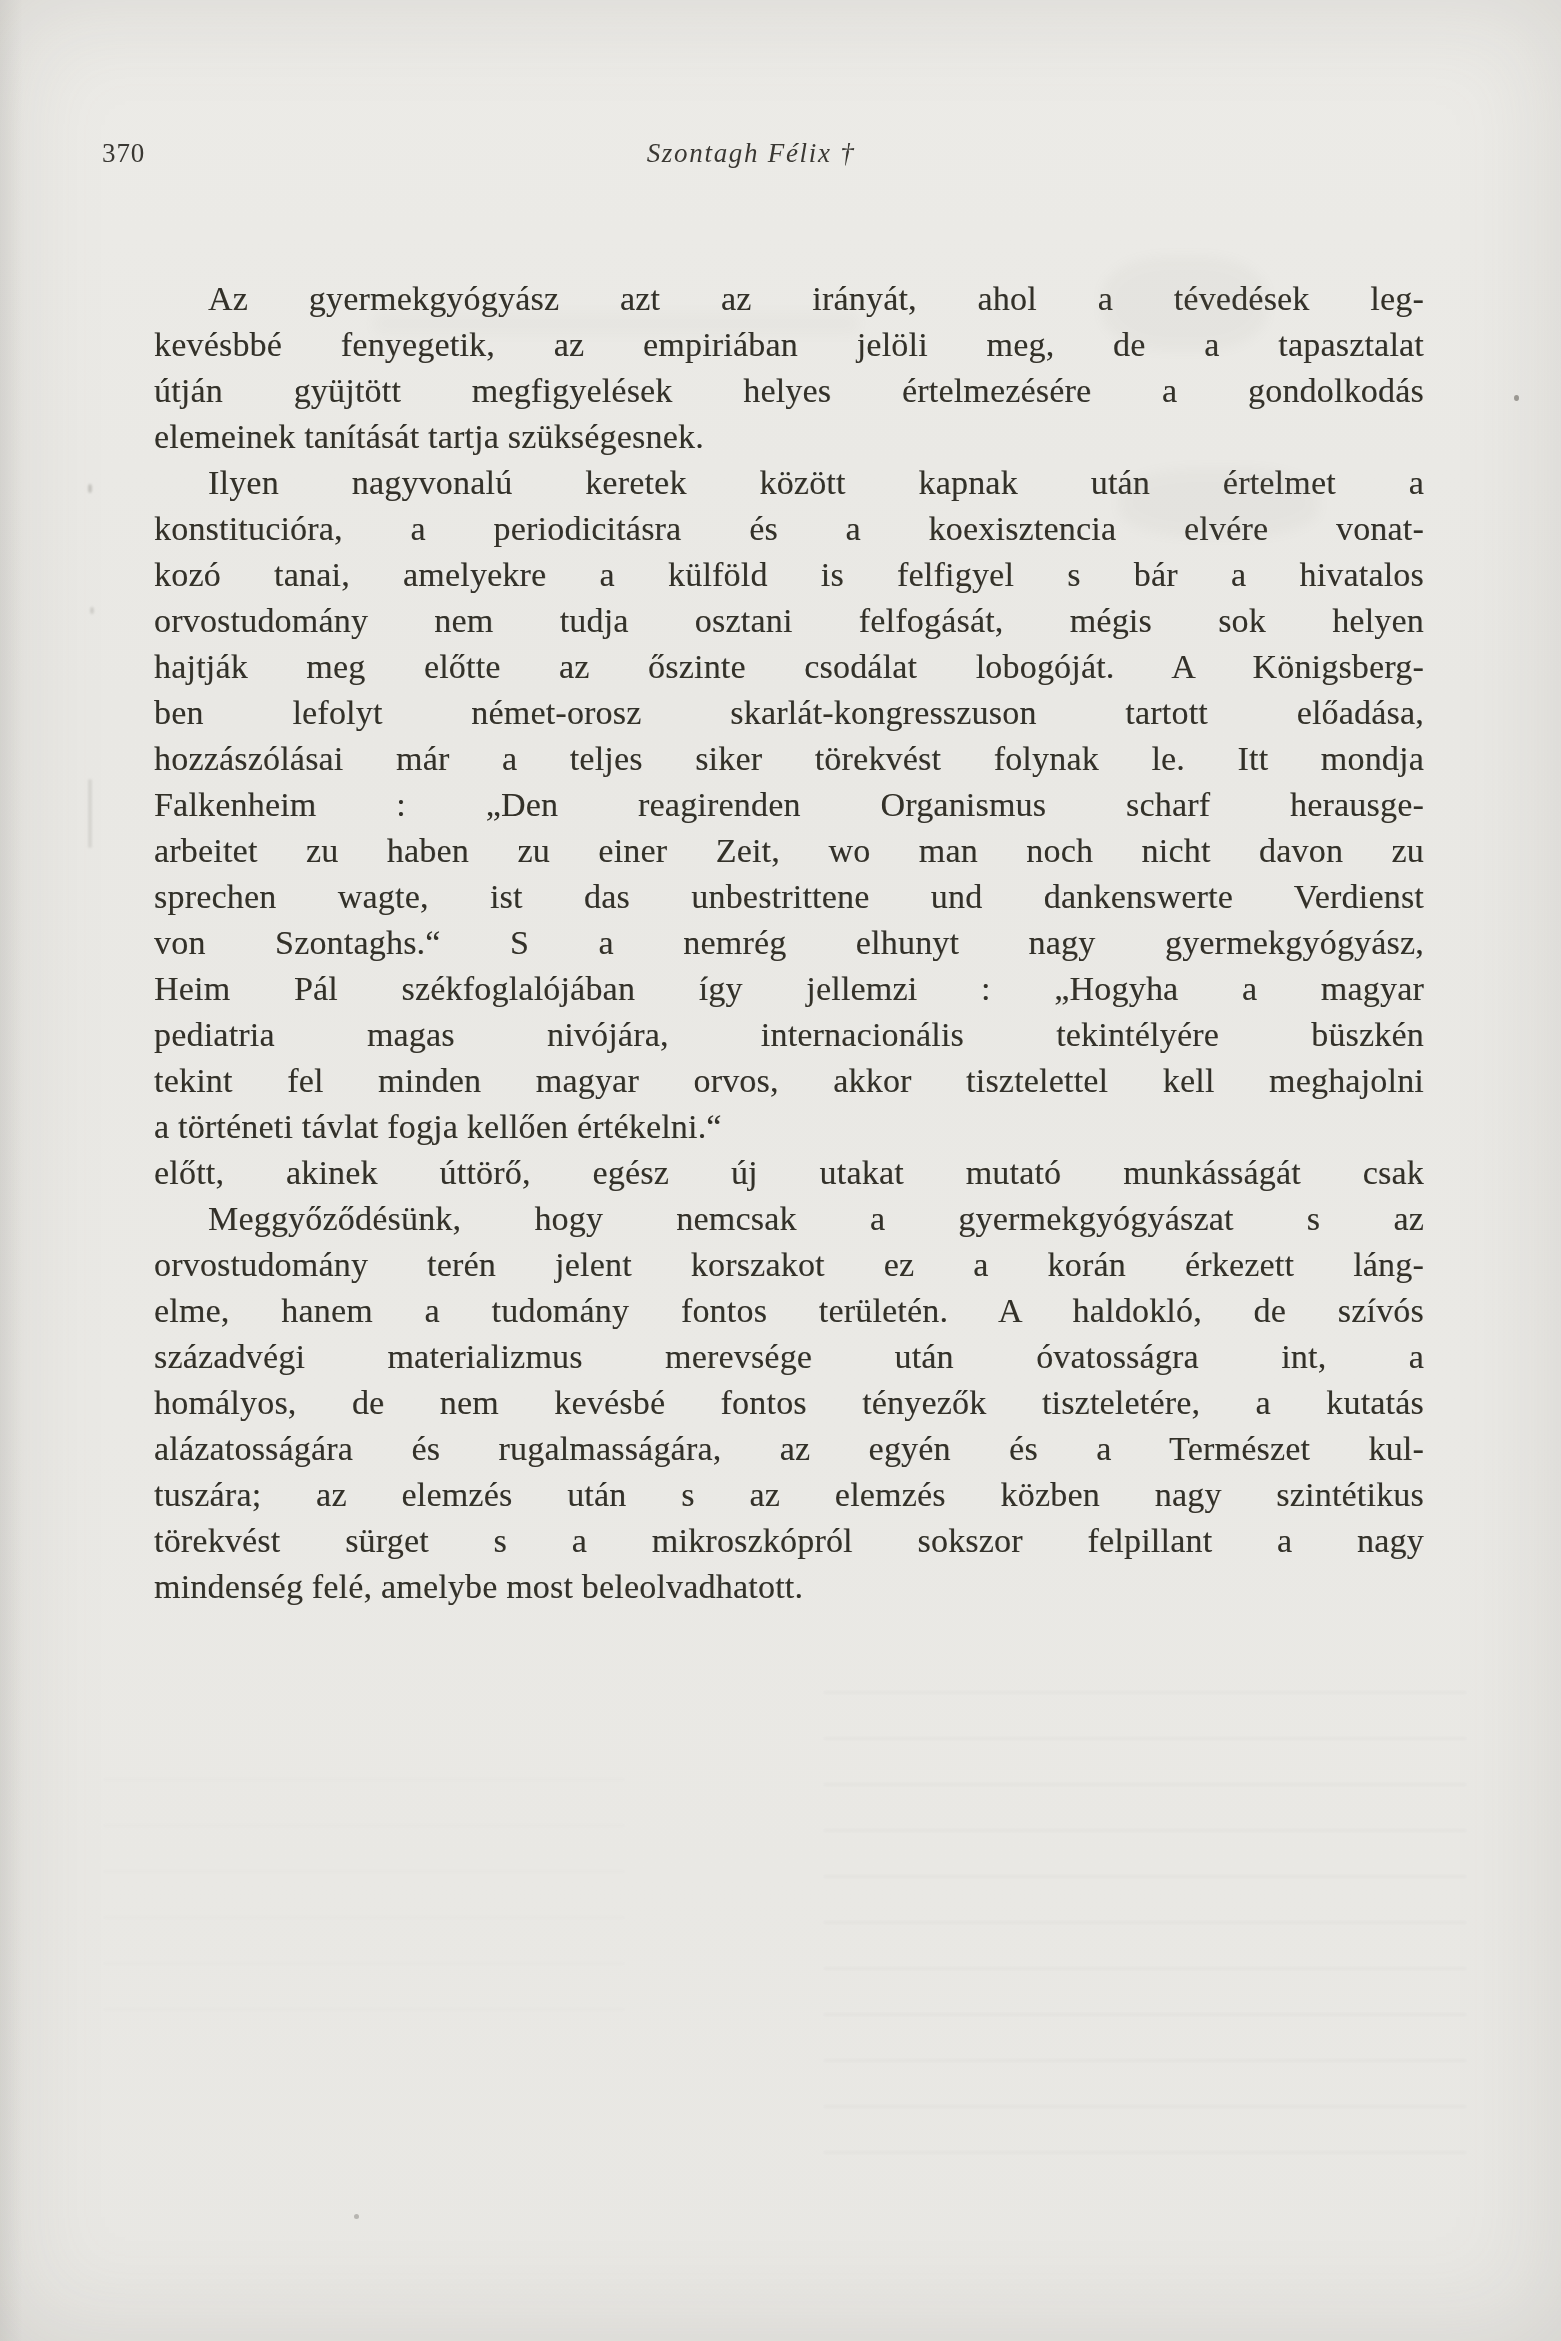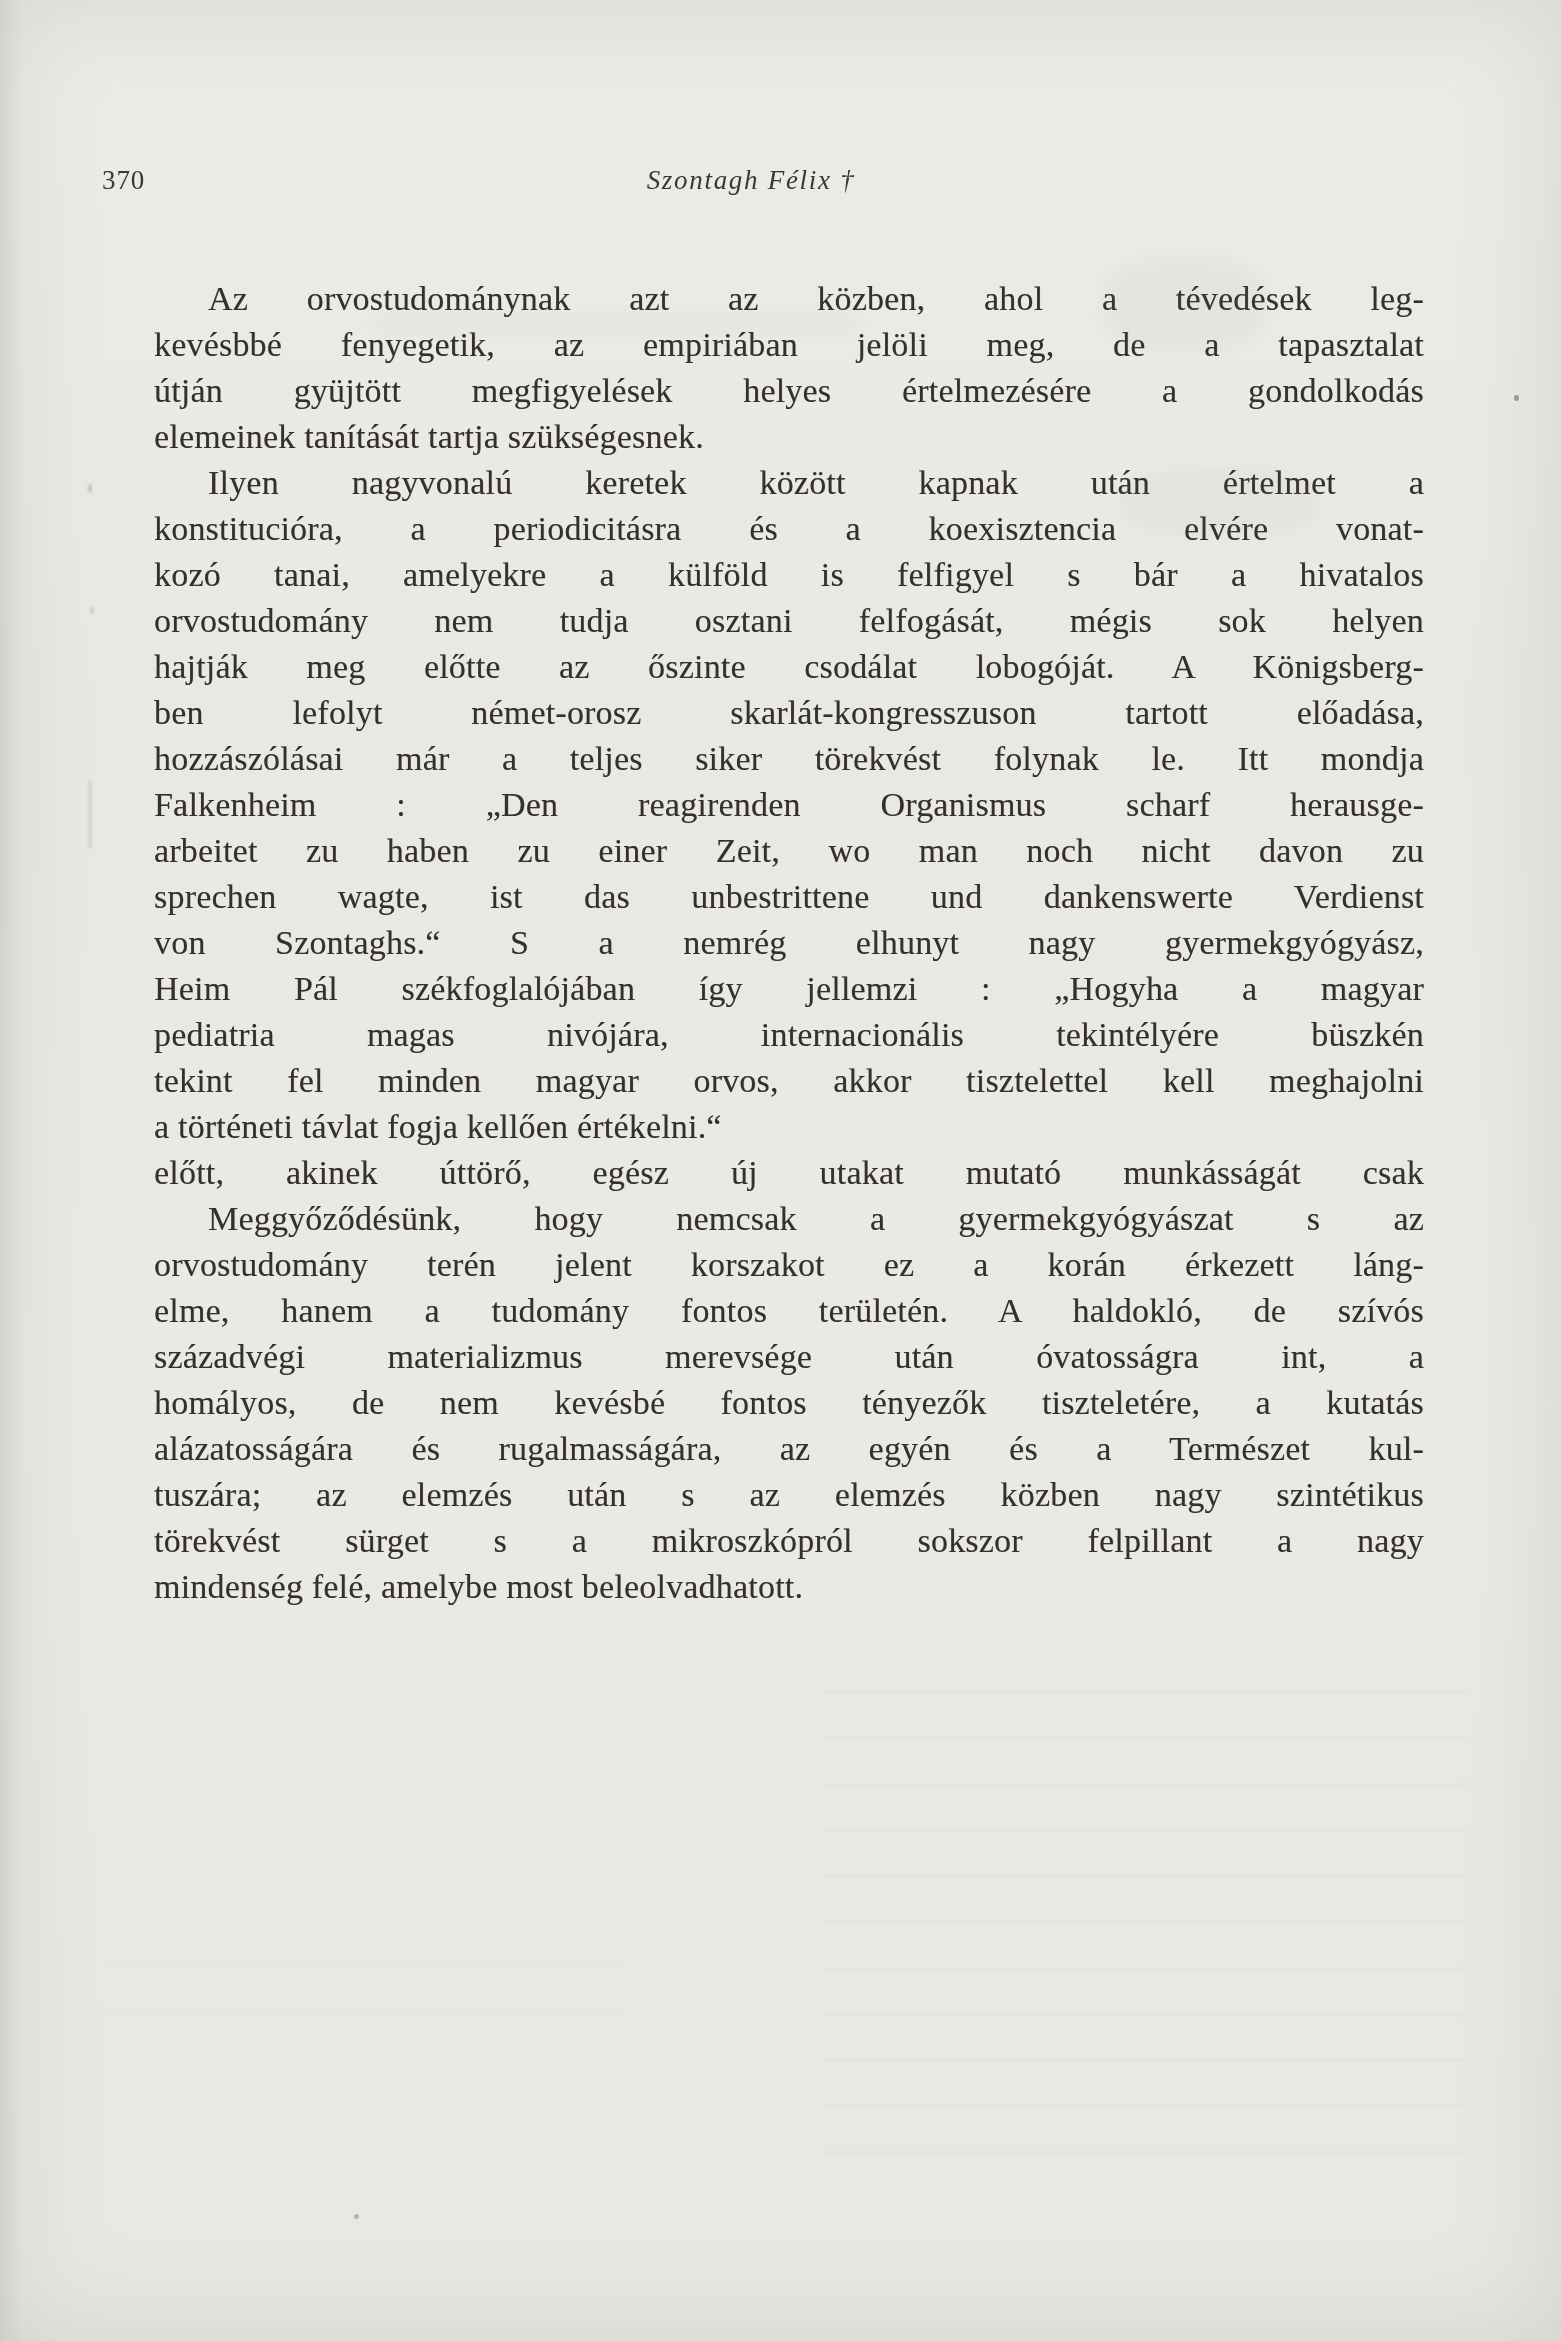--- a/index.html
+++ b/index.html
@@ -11,21 +11,21 @@
     background:
       linear-gradient(180deg, #ecebe7 0%, #e9e8e4 30%, #eae9e5 60%, #e8e7e3 100%);
     font-family: "Liberation Serif", "DejaVu Serif", serif;
     box-shadow: inset 0 0 104px rgba(120,118,110,0.18);
   }
   
   .edge-shade {
     position: absolute; top: 0; left: 0; width: 22.6px; height: 100%;
     background: linear-gradient(90deg, rgba(110,108,100,0.10), rgba(110,108,100,0));
   }
-  .header-row { position: absolute; top: 163px; left: 0; width: 100%; height: 38px; }
+  .header-row { position: absolute; top: 136px; left: 0; width: 100%; height: 38px; }
   .page-number {
     position: absolute; left: 102px; top: 0;
     font-size: 27px; line-height: 35px; color: #3a3833;
     letter-spacing: 0.9px;
   }
   .running-title {
     position: absolute; left: 751px; top: 0; transform: translateX(-50%);
     font-size: 27px; line-height: 35px; font-style: italic; color: #3a3833;
     letter-spacing: 1.7px; white-space: nowrap;
   }
@@ -72,21 +72,21 @@
 <div class="page">
   <div class="edge-shade"></div>
 
   <div class="header-row">
     <span class="page-number">370</span>
     <span class="running-title">Szontagh Félix †</span>
   </div>
 
   <div class="body-text">
       <div class="paragraph">
-        <div class="line just indent">Az orvostudománynak azt az közben, ahol a tévedések leg-</div>
+        <div class="line just indent">Az gyermekgyógyász azt az irányát, ahol a tévedések leg-</div>
         <div class="line just">kevésbbé fenyegetik, az empiriában jelöli meg, de a tapasztalat</div>
         <div class="line just">útján gyüjtött megfigyelések helyes értelmezésére a gondolkodás</div>
         <div class="line last">elemeinek tanítását tartja szükségesnek.</div>
       </div>
       <div class="paragraph">
         <div class="line just indent">Ilyen nagyvonalú keretek között kapnak után értelmet a</div>
         <div class="line just">konstitucióra, a periodicitásra és a koexisztencia elvére vonat-</div>
         <div class="line just">kozó tanai, amelyekre a külföld is felfigyel s bár a hivatalos</div>
         <div class="line just">orvostudomány nem tudja osztani felfogását, mégis sok helyen</div>
         <div class="line just">hajtják meg előtte az őszinte csodálat lobogóját. A Königsberg-</div>

